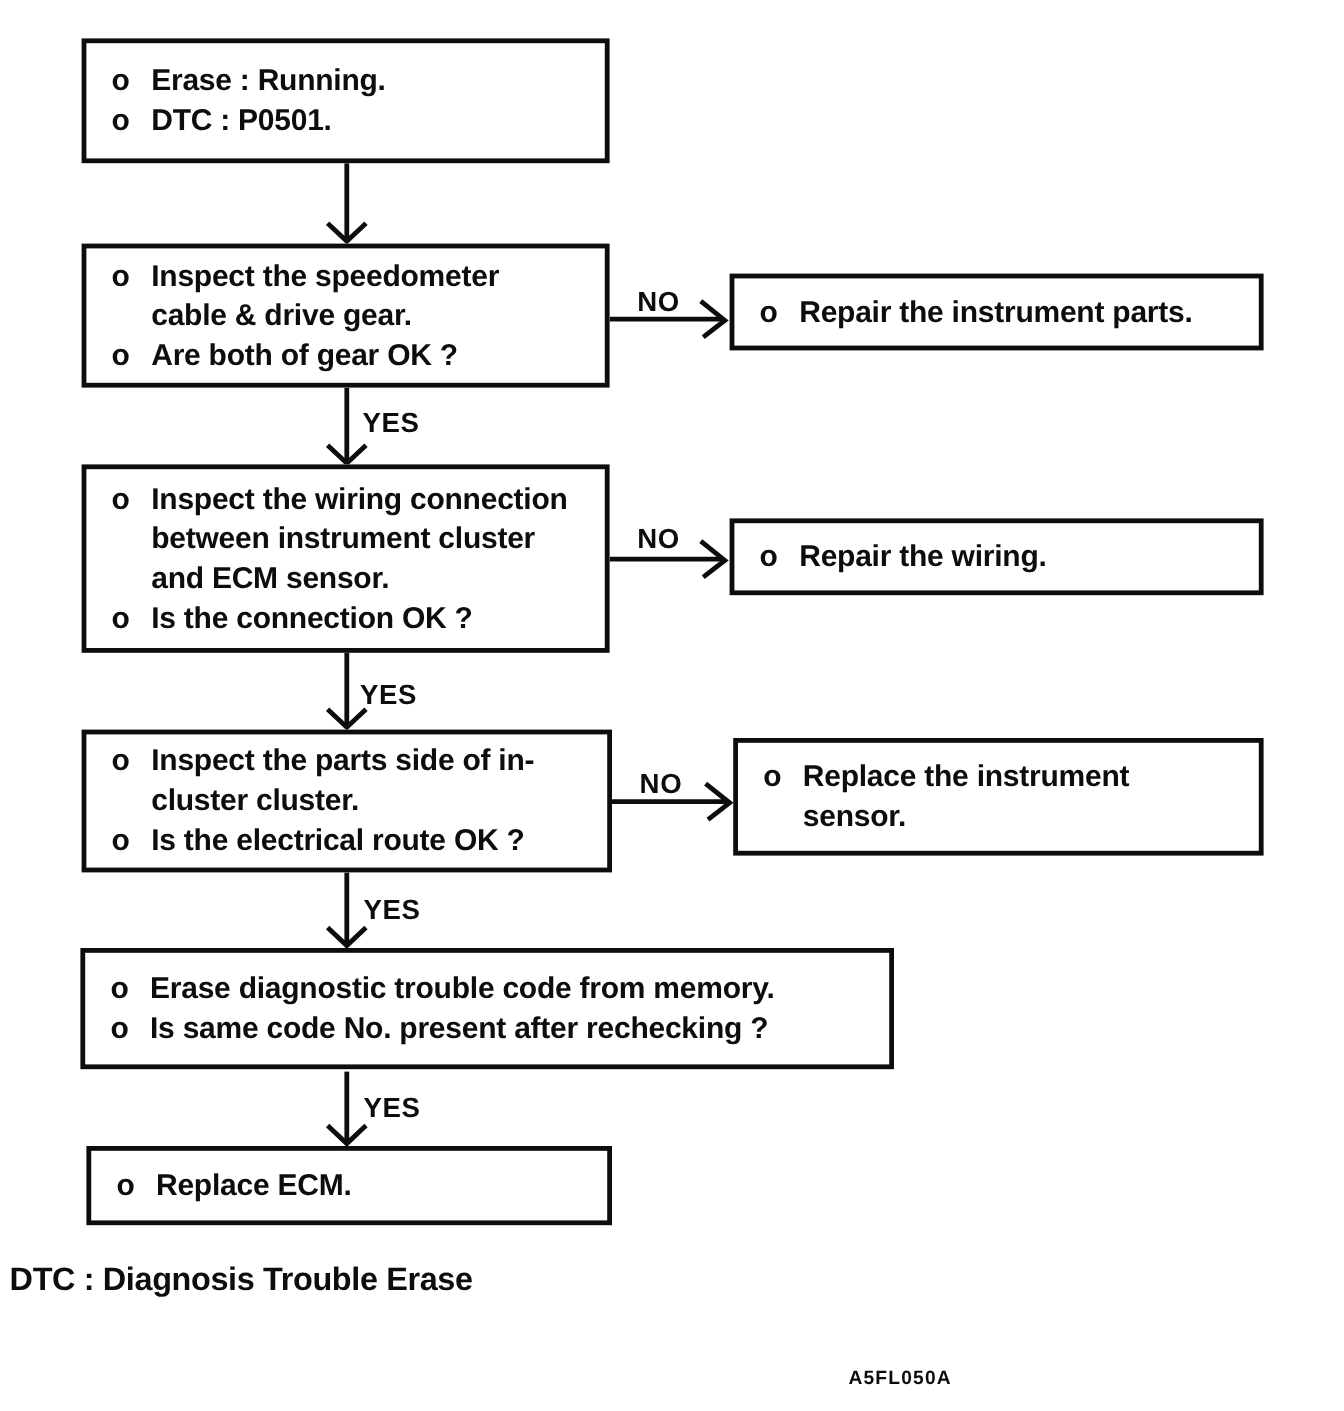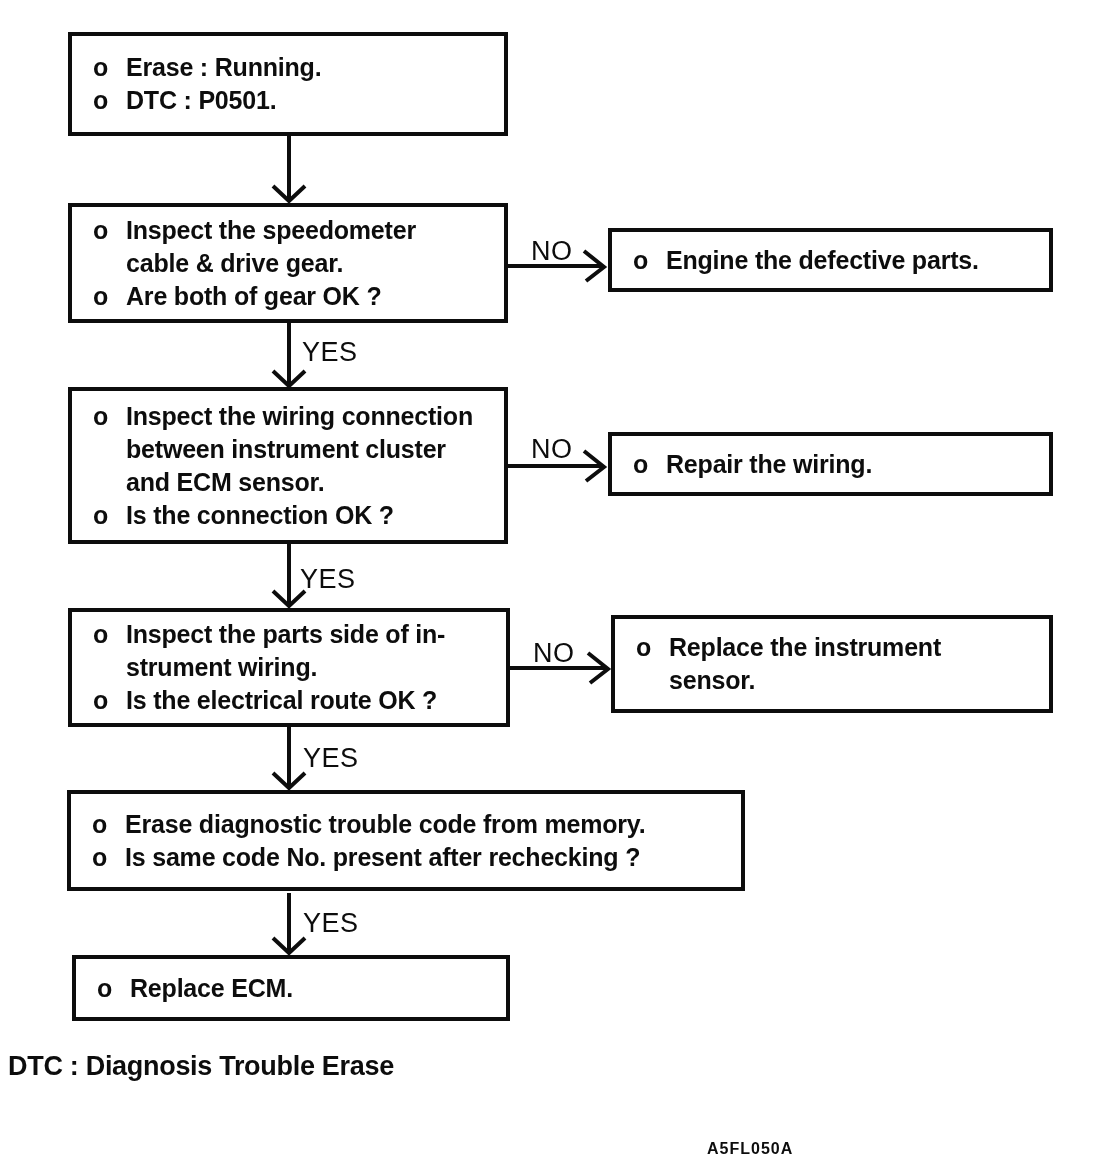--- a/index.html
+++ b/index.html
@@ -39,22 +39,22 @@
   .lines { flex: 1; }
   .lines .ln {
     font-size: 25px;
     font-weight: 700;
     line-height: 33px;
     letter-spacing: -0.2px;
     white-space: nowrap;
   }
   .branch-label {
     position: absolute;
-    font-size: 27px;
-    font-weight: 400;
+    font-size: 23px;
+    font-weight: 700;
     line-height: 30px;
     letter-spacing: 0.5px;
   }
   .legend {
     position: absolute;
     left: 8px;
     top: 1050px;
   }
   .legend .ln {
     font-size: 27px;
@@ -132,21 +132,21 @@
       <div class="lines">
           <div class="ln">Are both of gear OK ?</div>
         </div>
     </div>
   </div>
 
   <div class="fbox" style="left:608px; top:228px; width:445px; height:64px;">
     <div class="item">
       <span class="bullet">o</span>
       <div class="lines">
-          <div class="ln">Engine the defective parts.</div>
+          <div class="ln">Repair the instrument parts.</div>
         </div>
     </div>
   </div>
 
   <div class="fbox" style="left:68px; top:387px; width:440px; height:157px;">
     <div class="item">
       <span class="bullet">o</span>
       <div class="lines">
         <div class="ln">Inspect the wiring connection</div>
         <div class="ln">between instrument cluster</div>
@@ -168,21 +168,21 @@
           <div class="ln">Repair the wiring.</div>
         </div>
     </div>
   </div>
 
   <div class="fbox" style="left:68px; top:608px; width:442px; height:119px;">
     <div class="item">
       <span class="bullet">o</span>
       <div class="lines">
         <div class="ln">Inspect the parts side of in-</div>
-        <div class="ln">strument wiring.</div>
+        <div class="ln">cluster cluster.</div>
       </div>
     </div>
     <div class="item">
       <span class="bullet">o</span>
       <div class="lines">
           <div class="ln">Is the electrical route OK ?</div>
         </div>
     </div>
   </div>
 

